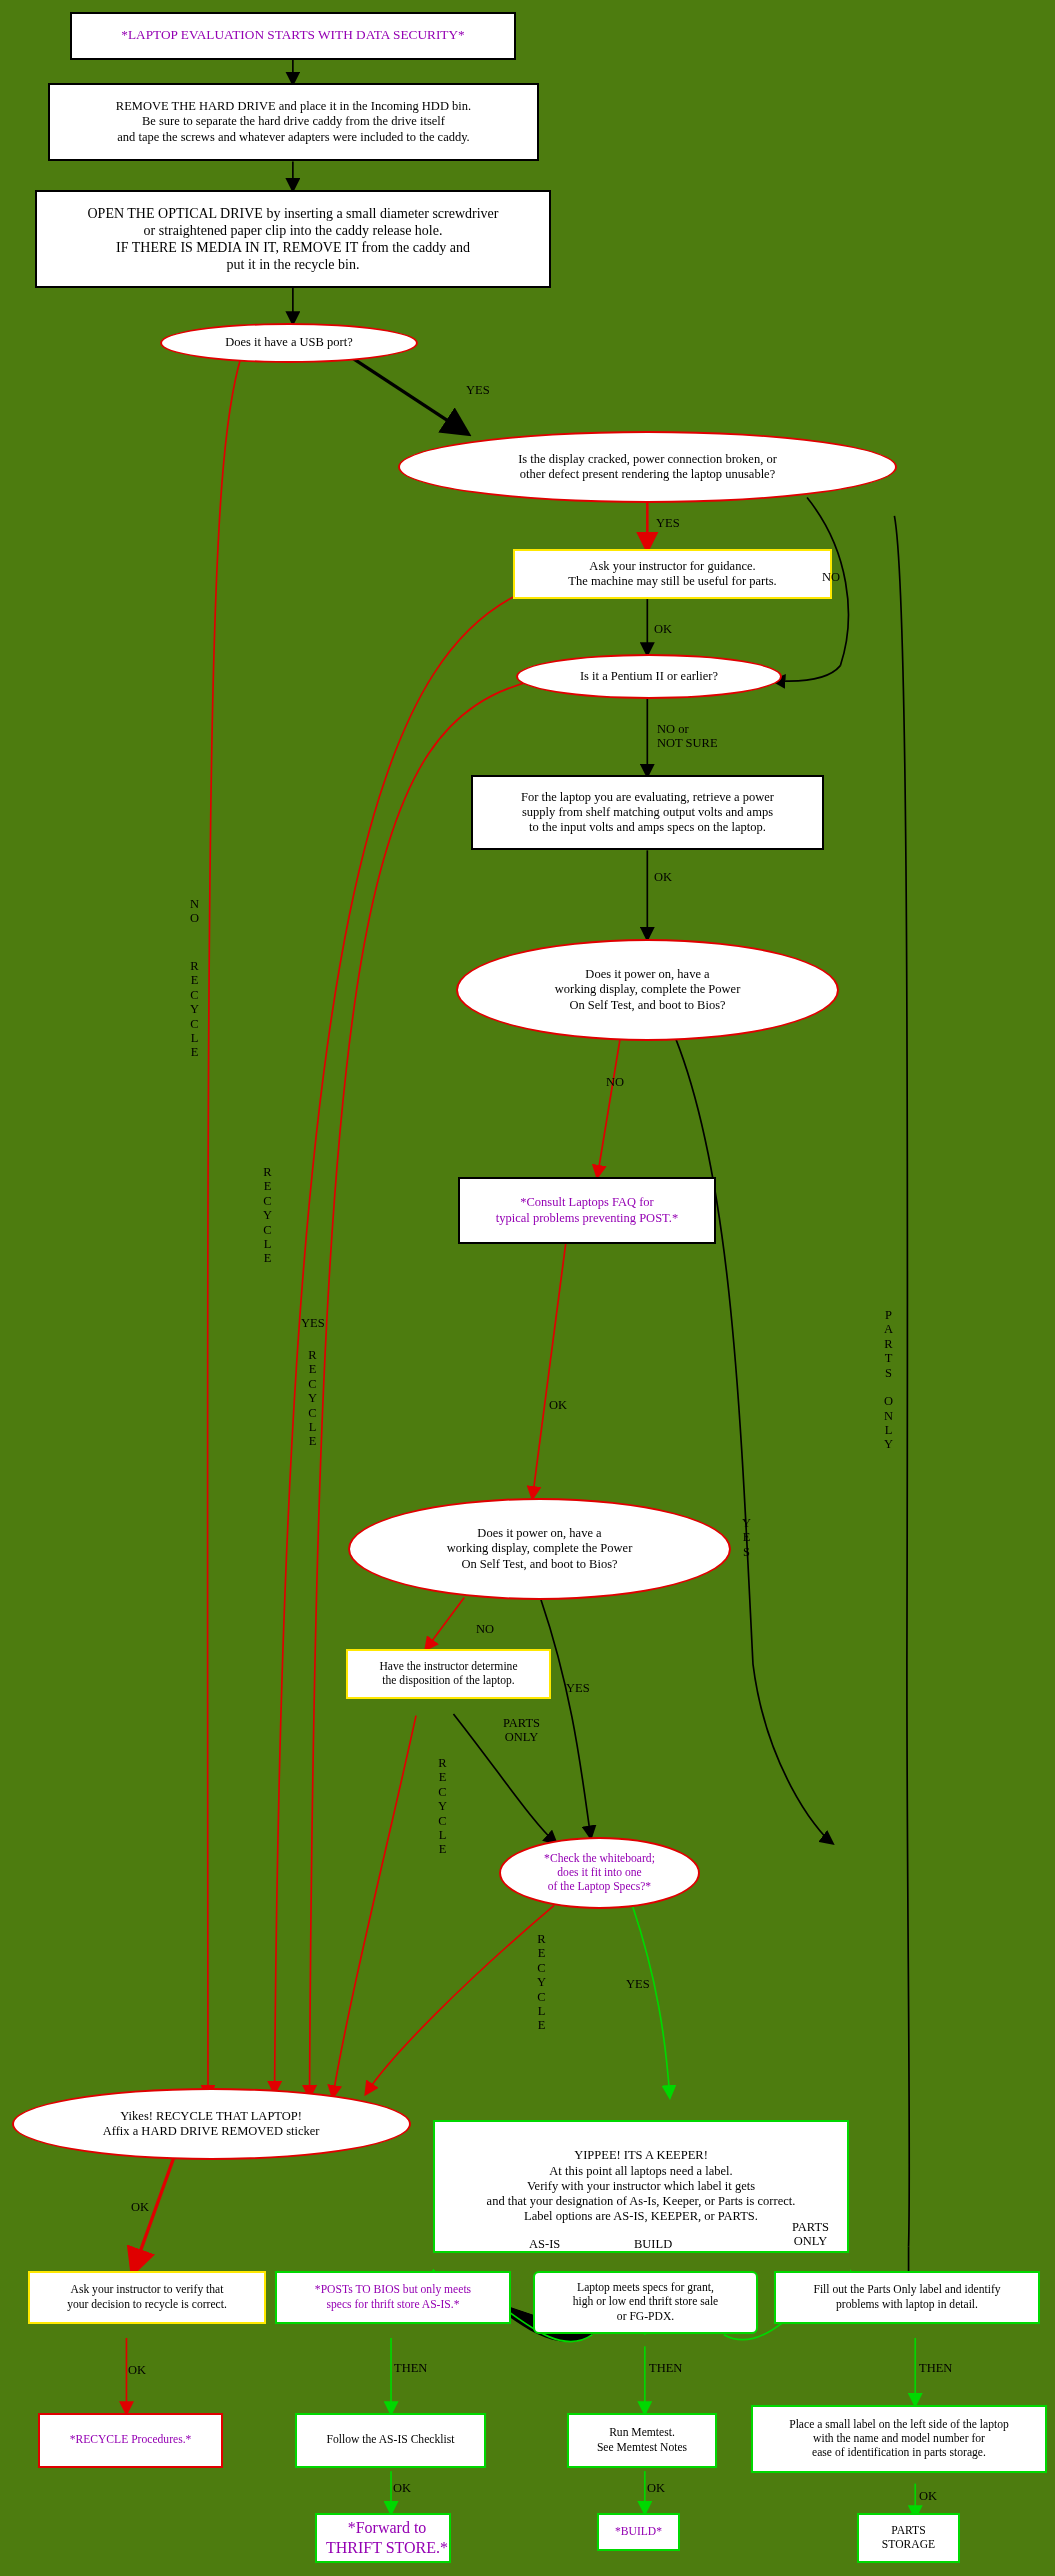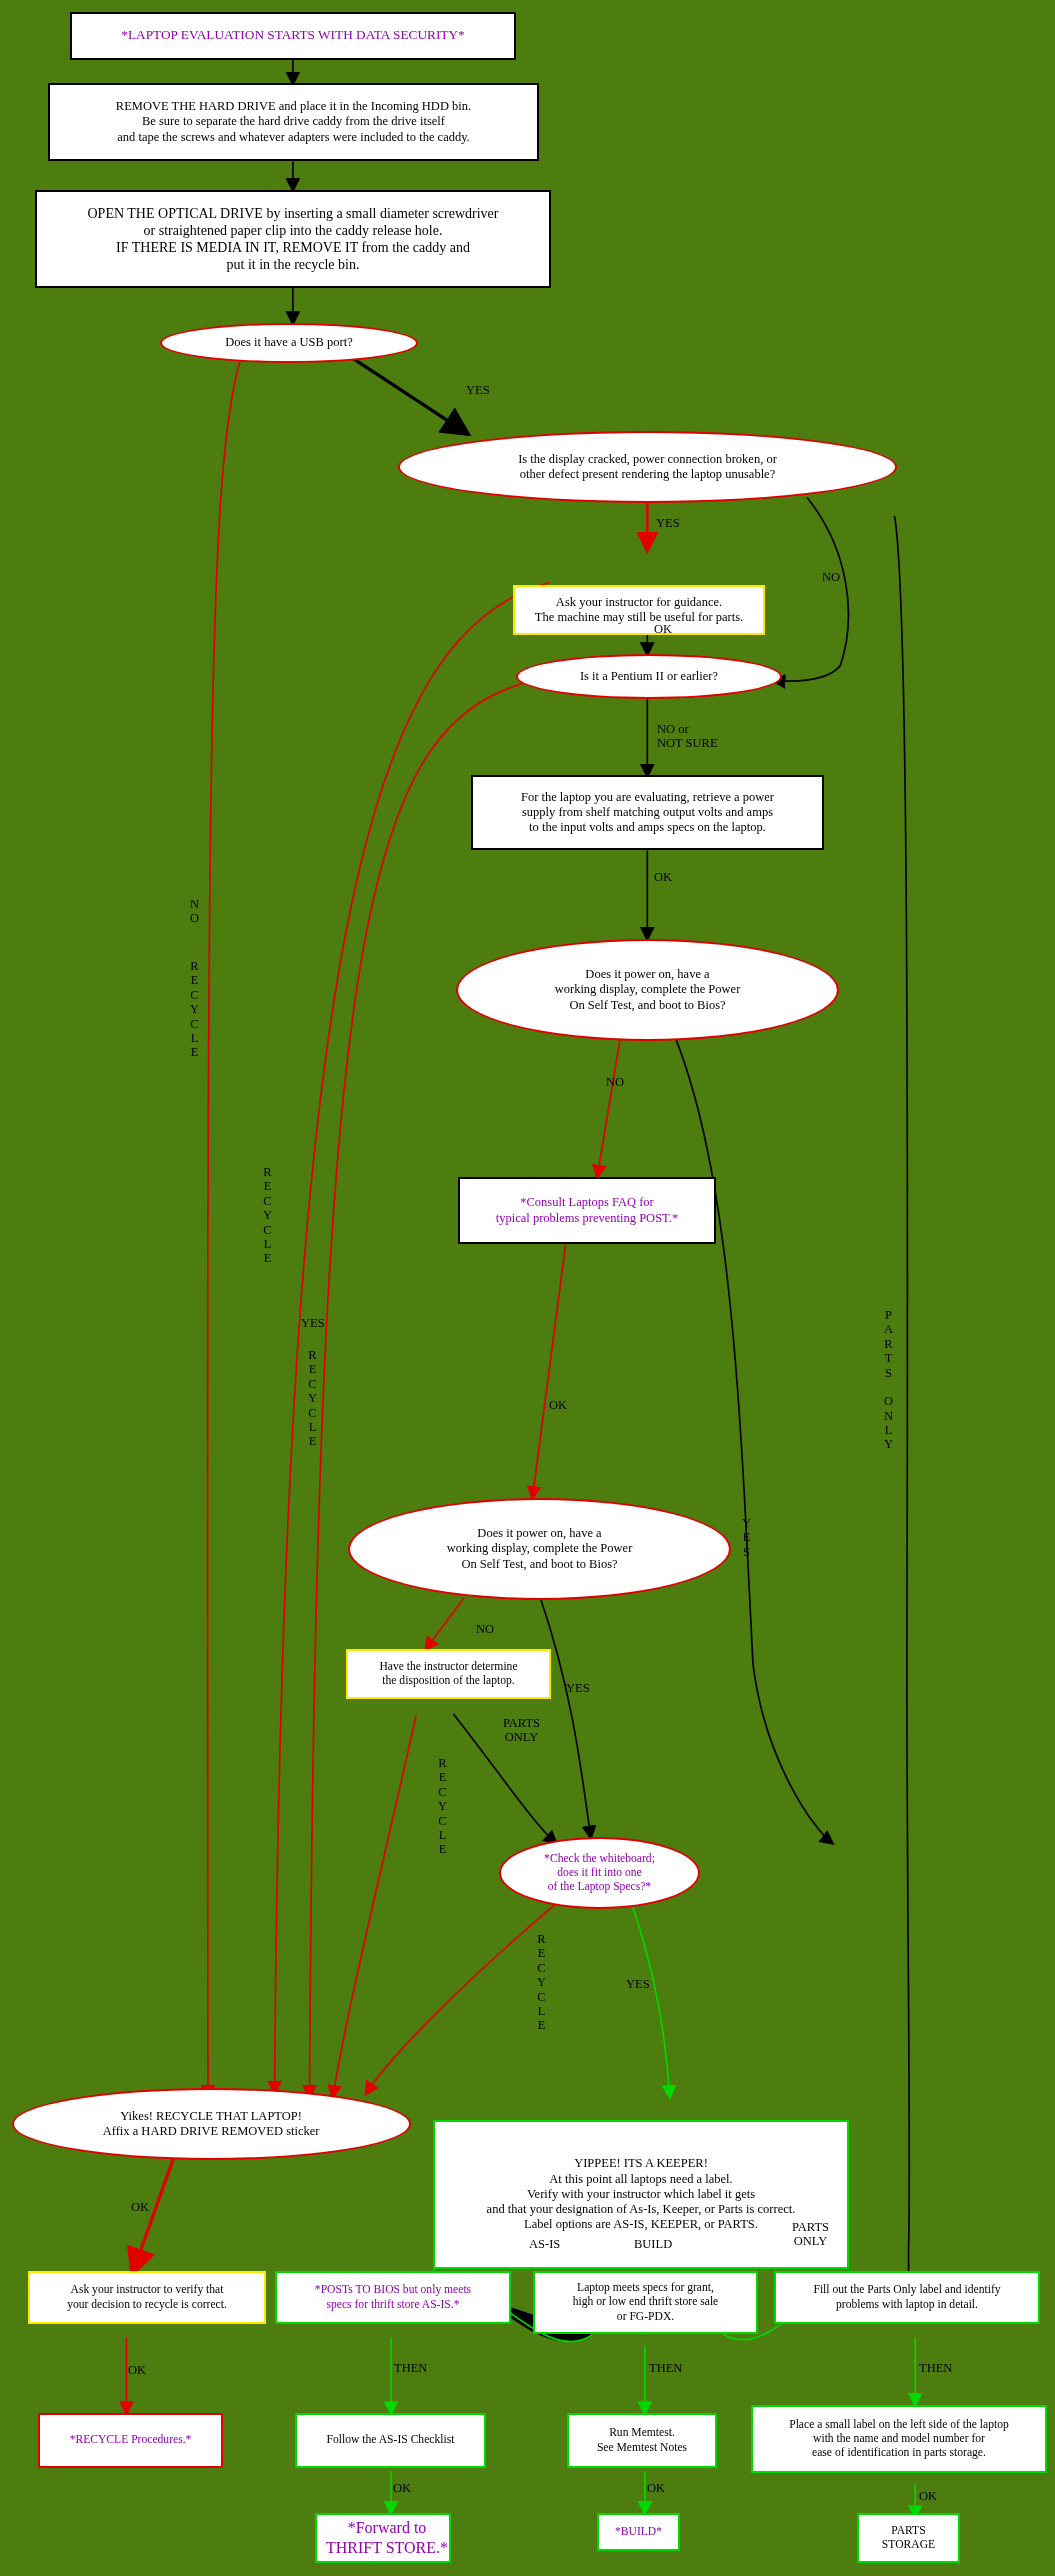--- a/index.html
+++ b/index.html
@@ -139,21 +139,21 @@
 
   <div class="node ellipse" style="left:160px;top:323px;width:258px;height:40px;font-size:12.5px;">
     <span class="txt">Does it have a USB port?</span>
   </div>
 
   <div class="node ellipse" style="left:398px;top:431px;width:499px;height:72px;font-size:12.5px;">
     <span class="txt">Is the display cracked, power connection broken, or
 other defect present rendering the laptop unusable?</span>
   </div>
 
-  <div class="node rect yellow" style="left:513px;top:549px;width:252px;height:50px;font-size:12.5px;margin-top:36px;">
+  <div class="node rect yellow" style="left:513px;top:549px;width:319px;height:50px;font-size:12.5px;">
     <span class="txt">Ask your instructor for guidance.
 The machine may still be useful for parts.</span>
   </div>
 
   <div class="node ellipse" style="left:516px;top:654px;width:266px;height:45px;font-size:12.5px;">
     <span class="txt">Is it a Pentium II or earlier?</span>
   </div>
 
   <div class="node rect" style="left:471px;top:775px;width:353px;height:75px;font-size:12.5px;">
     <span class="txt">For the laptop you are evaluating, retrieve a power
@@ -187,39 +187,39 @@
     <span class="txt">*Check the whiteboard;
 does it fit into one
 of the Laptop Specs?*</span>
   </div>
 
   <div class="node ellipse" style="left:11.6px;top:2088px;width:399px;height:72px;font-size:12.5px;">
     <span class="txt">Yikes! RECYCLE THAT LAPTOP!
 Affix a HARD DRIVE REMOVED sticker</span>
   </div>
 
-  <div class="node rect green" style="left:433px;top:2120px;width:416px;height:149px;font-size:12.5px;">
+  <div class="node rect green" style="left:433px;top:2120px;width:416px;height:133px;font-size:12.5px;">
     <span class="txt">YIPPEE! ITS A KEEPER!
 At this point all laptops need a label.
 Verify with your instructor which label it gets
 and that your designation of As-Is, Keeper, or Parts is correct.
 Label options are AS-IS, KEEPER, or PARTS.</span>
   </div>
 
   <div class="node rect yellow" style="left:10px;top:2271px;width:238px;height:53px;font-size:11.6px;margin-left:18px;">
     <span class="txt">Ask your instructor to verify that
 your decision to recycle is correct.</span>
   </div>
 
   <div class="node rect green purpletext" style="left:275px;top:2271px;width:236px;height:53px;font-size:11.6px;">
     <span class="txt">*POSTs TO BIOS but only meets
 specs for thrift store AS-IS.*</span>
   </div>
 
-  <div class="node rect green" style="left:533px;top:2271px;width:225px;height:63px;font-size:11.6px;">
+  <div class="node rect green" style="left:533px;top:2271px;width:225px;height:63px;font-size:11.6px;border-radius:6px;">
     <span class="txt">Laptop meets specs for grant,
 high or low end thrift store sale
 or FG-PDX.</span>
   </div>
 
   <div class="node rect green" style="left:774px;top:2271px;width:266px;height:53px;font-size:11.6px;">
     <span class="txt">Fill out the Parts Only label and identify
 problems with laptop in detail.</span>
   </div>
 

